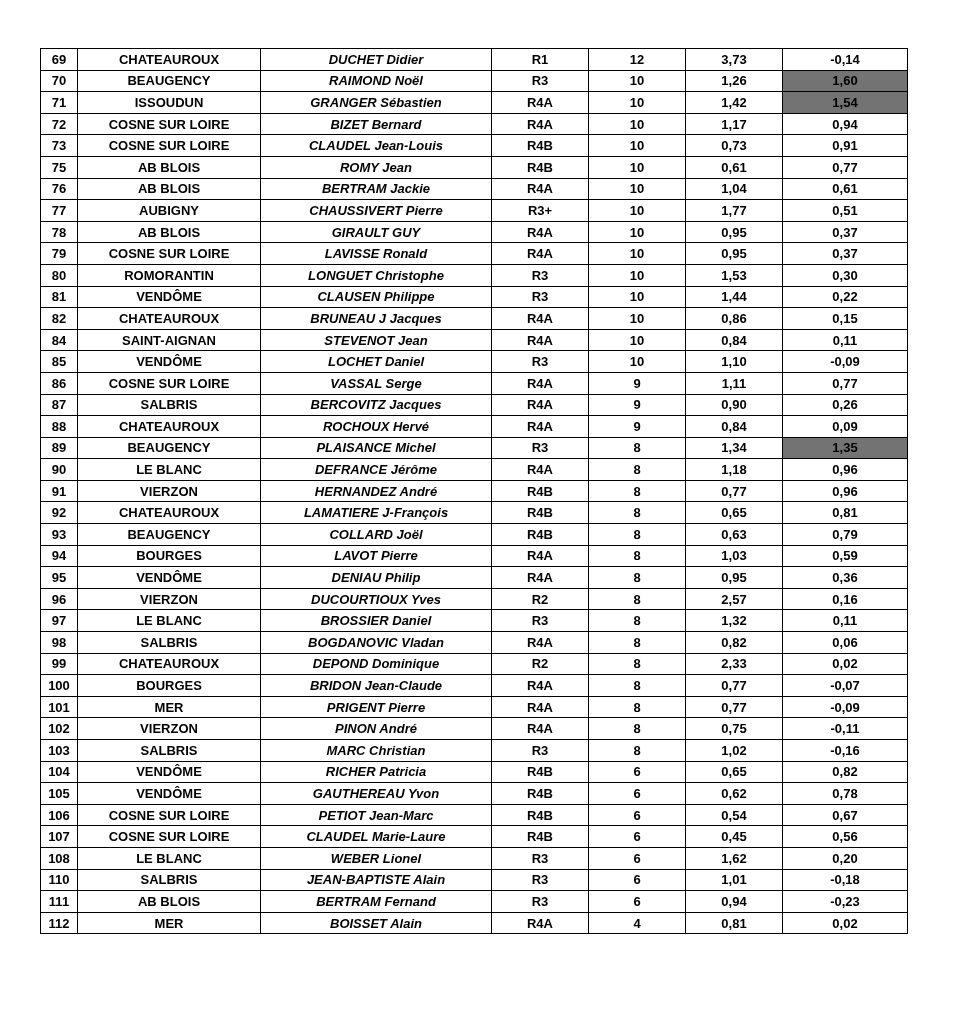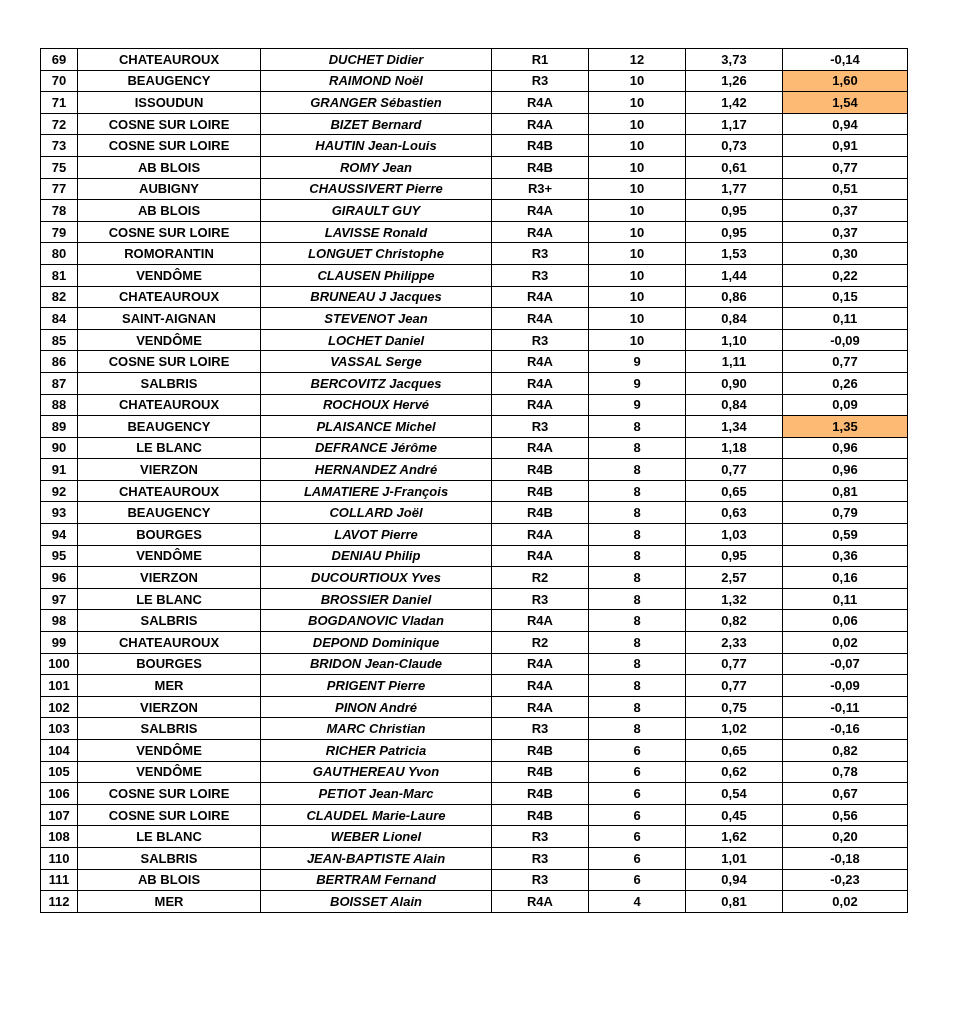--- a/index.html
+++ b/index.html
@@ -46,21 +46,21 @@
     padding-right: 3px;
   }
   td.club     { width: 182px; }
   td.name     { width: 230px; font-style: italic; }
   td.cat      { width: 96px; }
   td.pts      { width: 96px; }
   td.avg      { width: 96px; }
   td.delta    { width: 124px; }
 
   td.neg { color: #ff0000; }
-  td.hl  { background: #fdba74; color: #000000; }
+  td.hl  { background: #737373; color: #000000; }
 </style>
 </head>
 <body>
 
 <div id="sheet">
   <table class="ranking">
     <tbody>
         <tr>
           <td class="rank">69</td>
           <td class="club">CHATEAUROUX</td>
@@ -93,34 +93,43 @@
           <td class="club">COSNE SUR LOIRE</td>
           <td class="name">BIZET Bernard</td>
           <td class="cat">R4A</td>
           <td class="pts">10</td>
           <td class="avg">1,17</td>
           <td class="delta">0,94</td>
         </tr>
         <tr>
           <td class="rank">73</td>
           <td class="club">COSNE SUR LOIRE</td>
-          <td class="name">HAUTIN Jean-Louis</td>
+          <td class="name">CLAUDEL Jean-Louis</td>
           <td class="cat">R4B</td>
           <td class="pts">10</td>
           <td class="avg">0,73</td>
           <td class="delta">0,91</td>
         </tr>
         <tr>
           <td class="rank">75</td>
           <td class="club">AB BLOIS</td>
           <td class="name">ROMY  Jean</td>
           <td class="cat">R4B</td>
           <td class="pts">10</td>
           <td class="avg">0,61</td>
           <td class="delta">0,77</td>
+        </tr>
+        <tr>
+          <td class="rank">76</td>
+          <td class="club">AB BLOIS</td>
+          <td class="name">BERTRAM Jackie</td>
+          <td class="cat">R4A</td>
+          <td class="pts">10</td>
+          <td class="avg">1,04</td>
+          <td class="delta">0,61</td>
         </tr>
         <tr>
           <td class="rank">77</td>
           <td class="club">AUBIGNY</td>
           <td class="name">CHAUSSIVERT Pierre</td>
           <td class="cat">R3+</td>
           <td class="pts">10</td>
           <td class="avg">1,77</td>
           <td class="delta">0,51</td>
         </tr>

